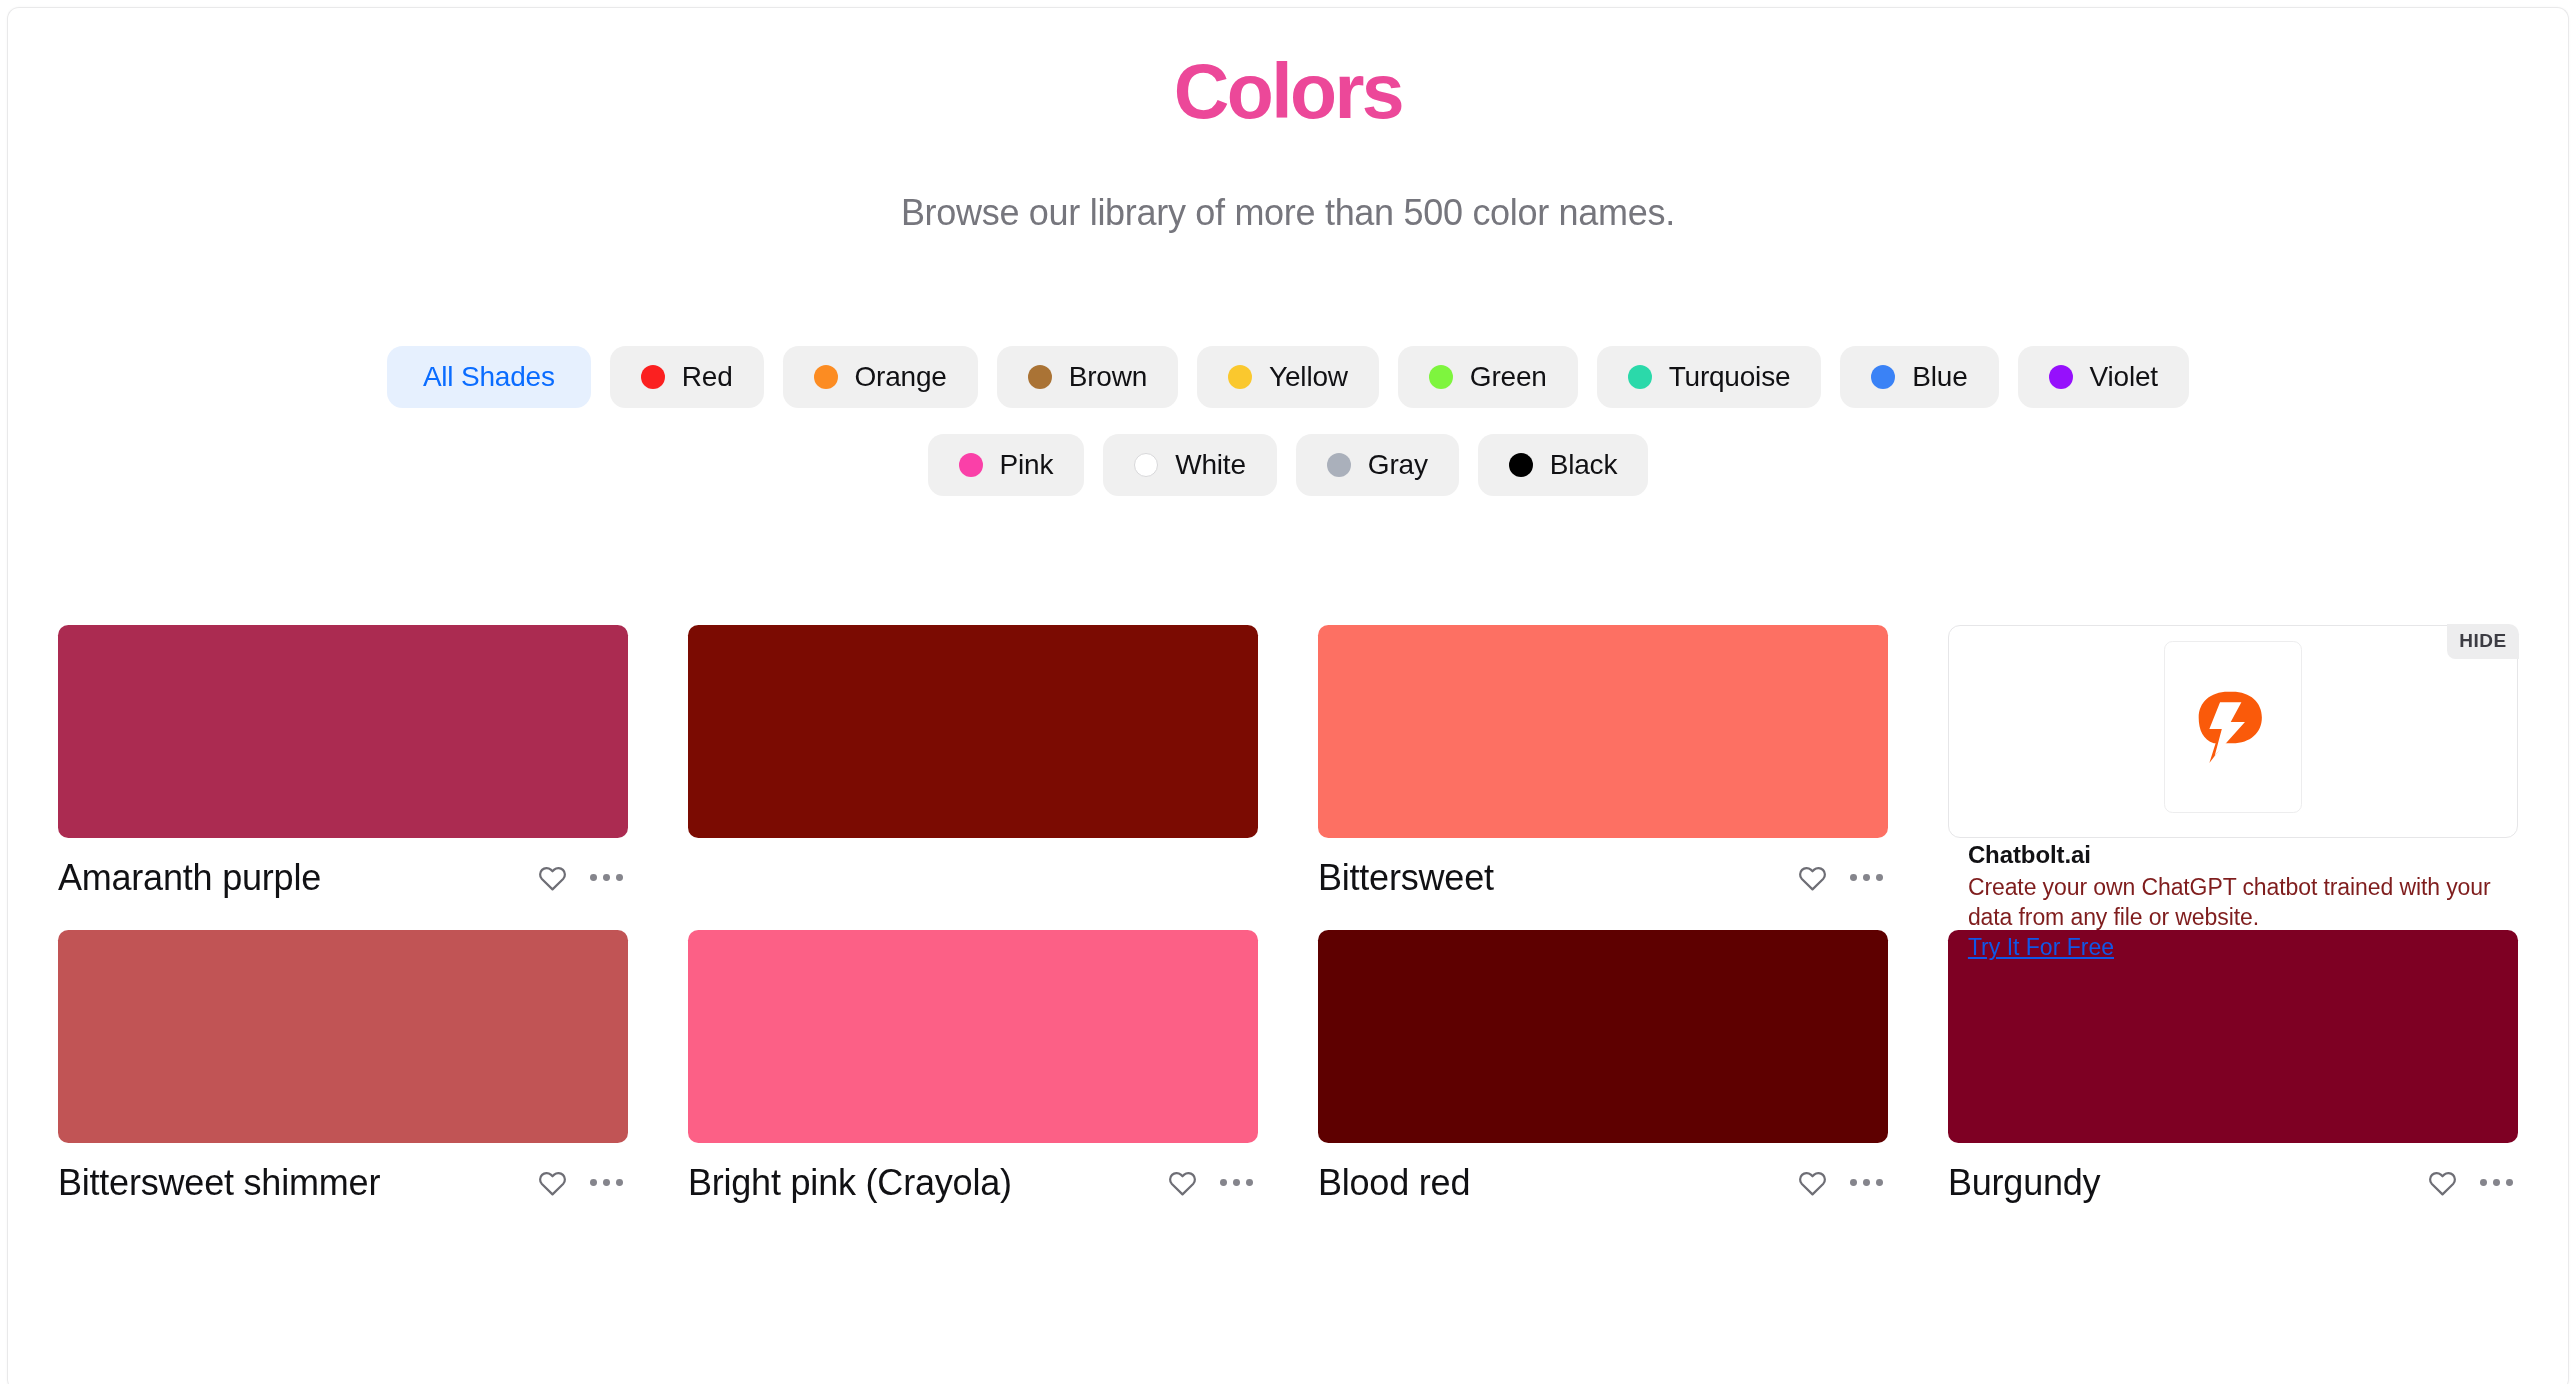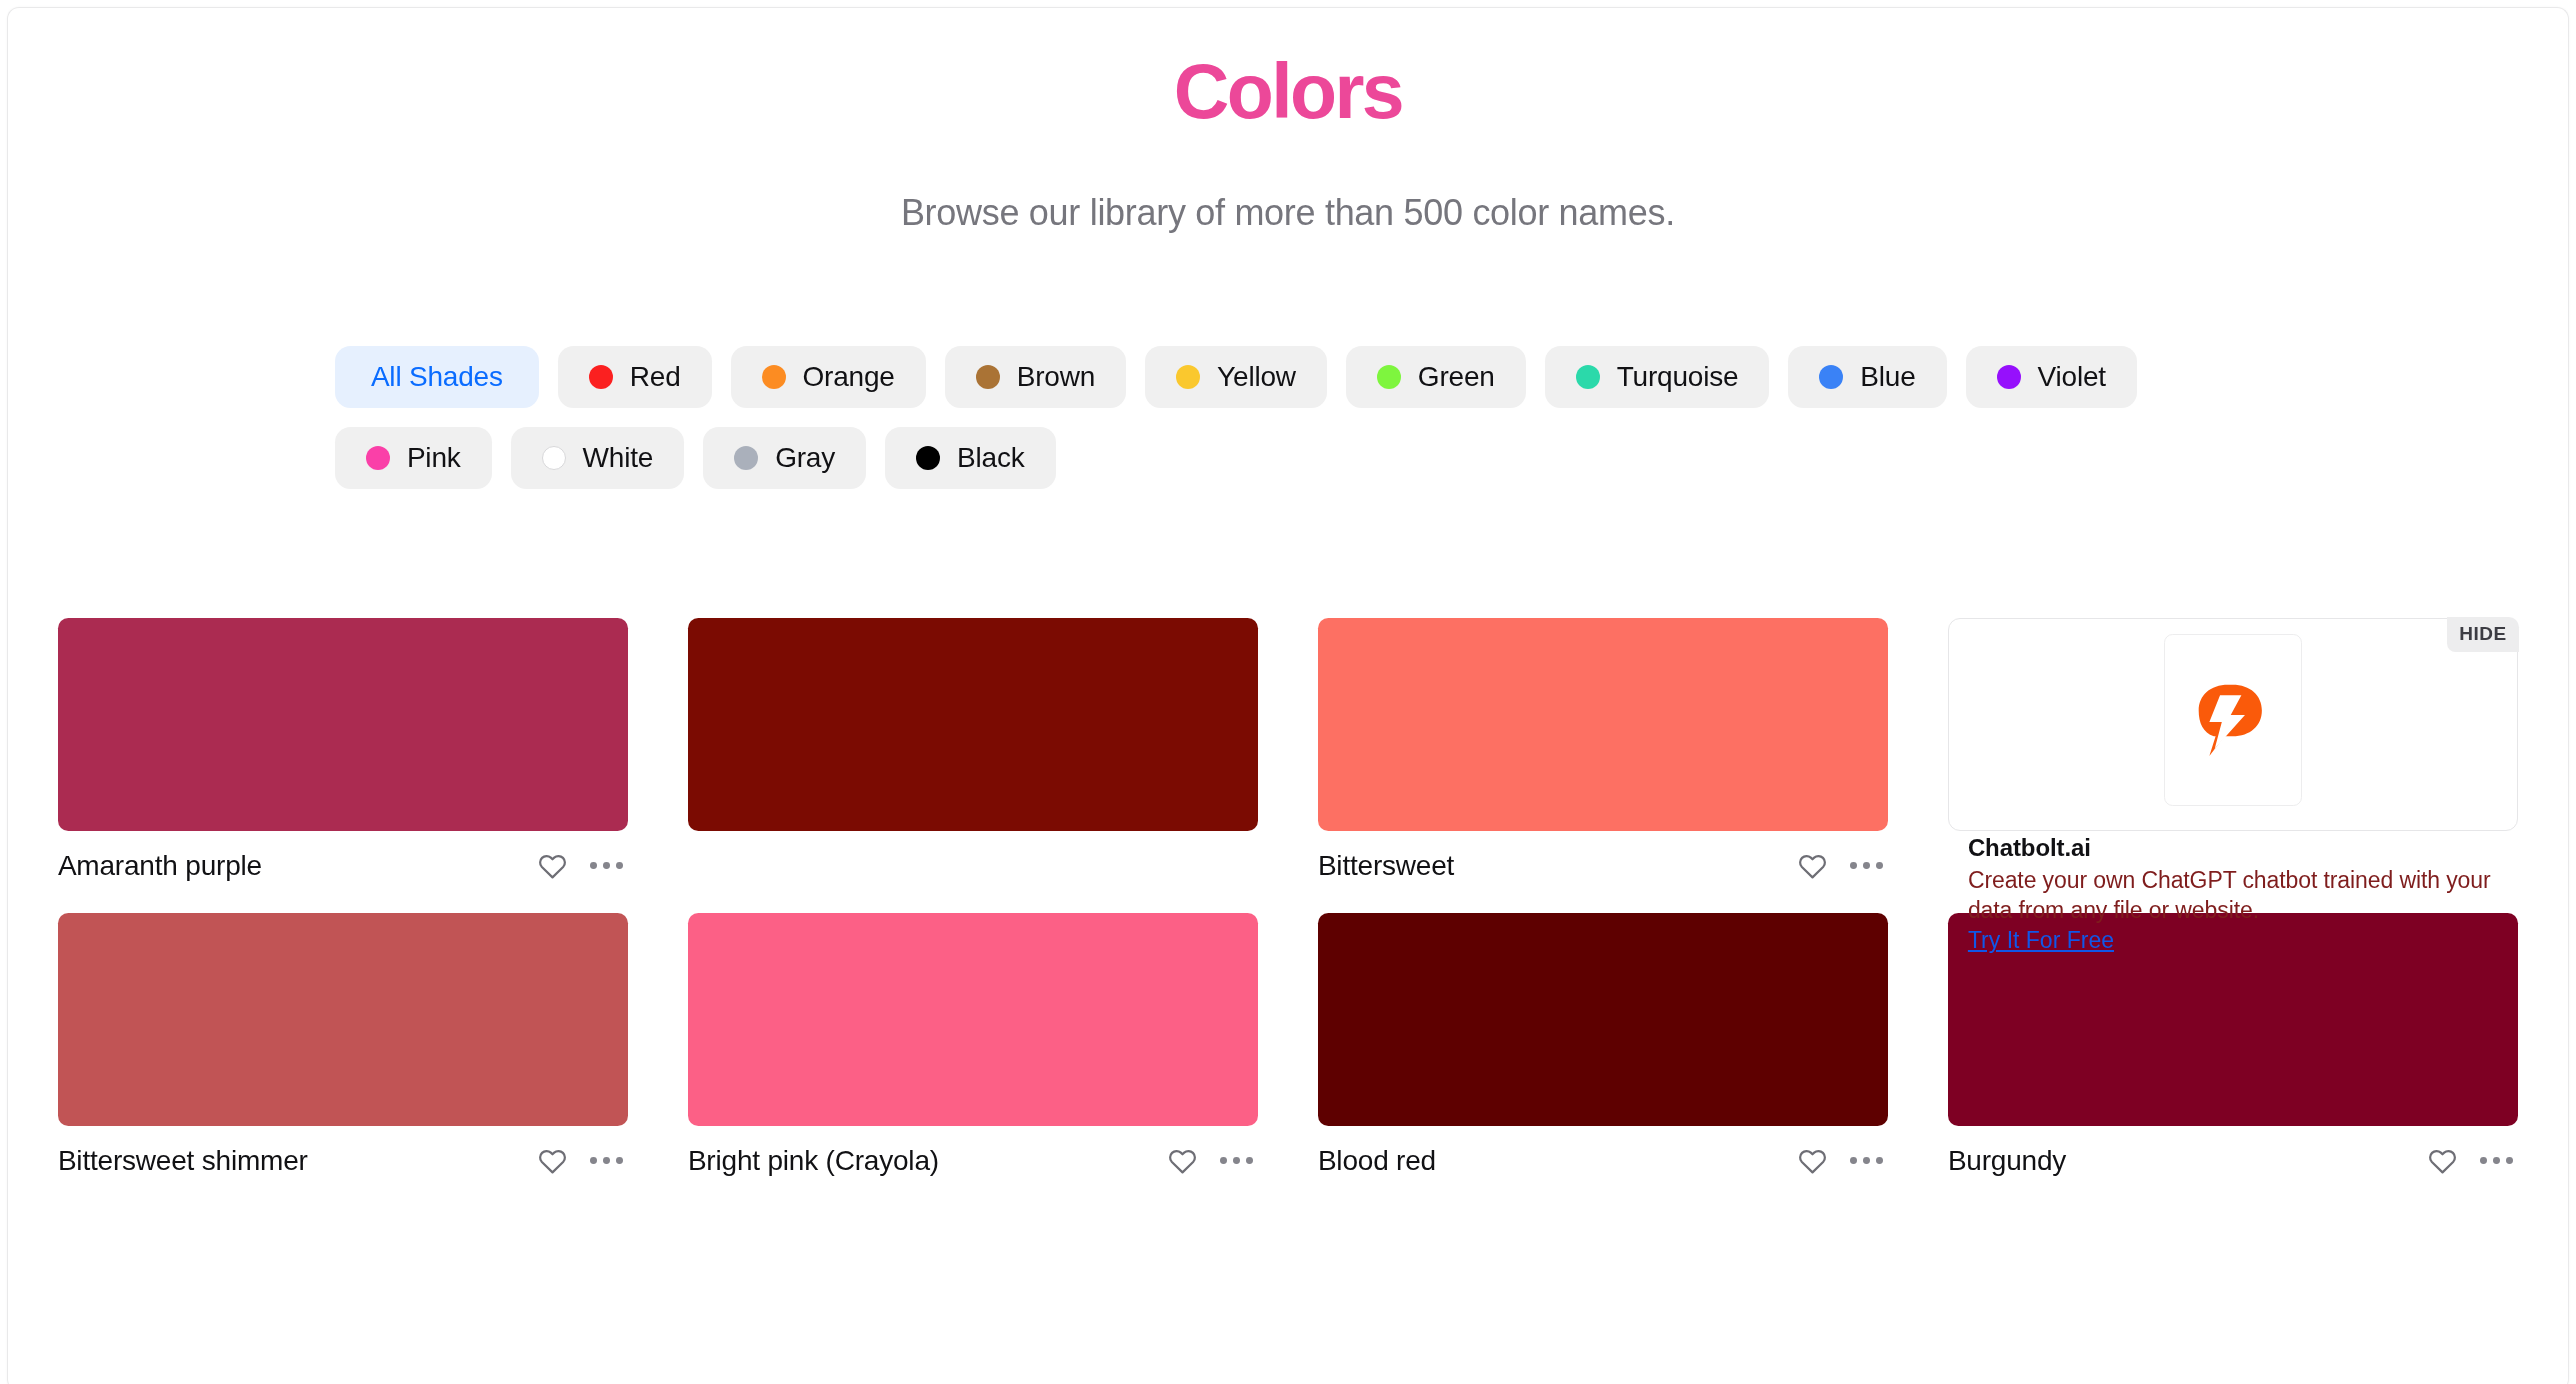--- a/index.html
+++ b/index.html
@@ -45,22 +45,22 @@
     color: #76767d;
     font-weight: 400;
     letter-spacing: -0.3px;
   }
 
   
   .filters {
     margin-top: 112px;
     display: flex;
     flex-wrap: wrap;
-    justify-content: flex-start;
-    gap: 19px 19px;
+    justify-content: center;
+    gap: 26px 19px;
     padding: 0 327px;
   }
   .pill {
     display: flex;
     align-items: center;
     gap: 17px;
     height: 62px;
     padding: 0 31px;
     border-radius: 15.5px;
     background: #f0f0f0;
@@ -103,21 +103,21 @@
     border-radius: 10.3px;
   }
   .card-meta {
     display: flex;
     align-items: center;
     justify-content: space-between;
     margin-top: 19px;
     padding-right: 3.4px;
   }
   .card-name {
-    font-size: 28px;
+    font-size: 36px;
     color: #111114;
     letter-spacing: -0.2px;
   }
   .card-actions {
     display: flex;
     align-items: center;
     gap: 20.6px;
   }
   .icon-btn {
     display: flex;

